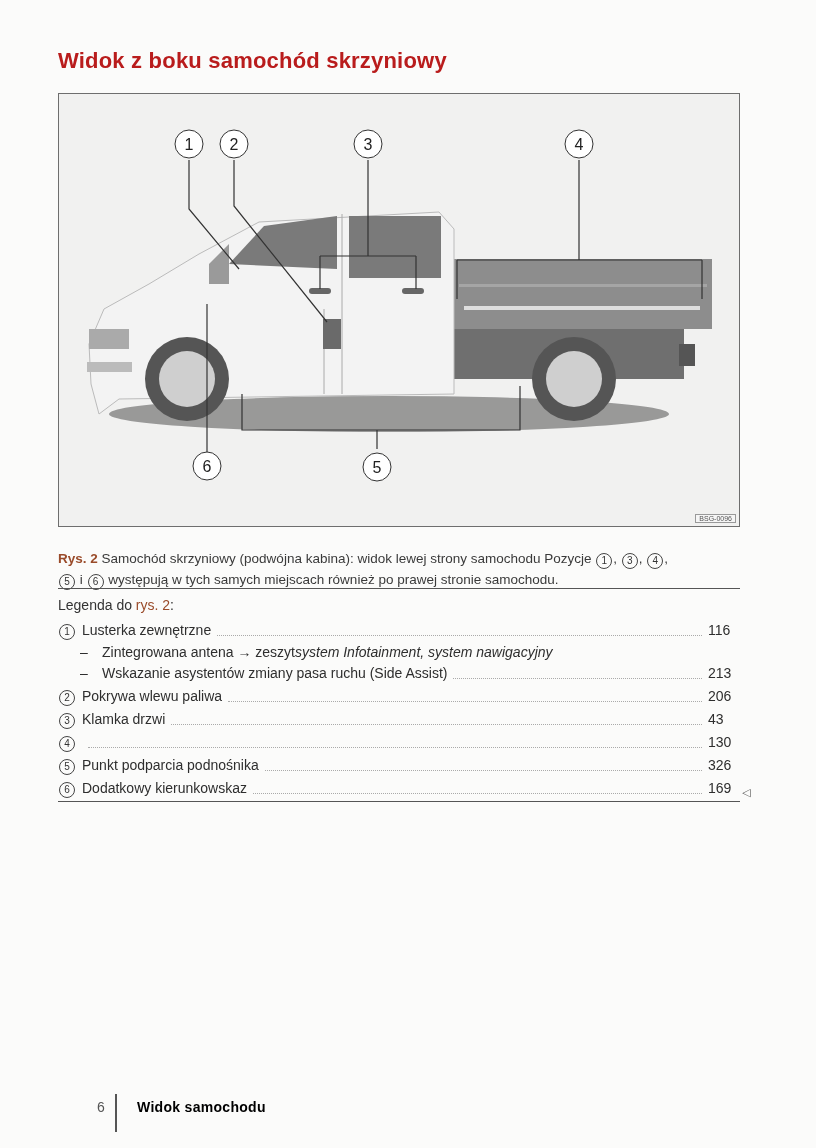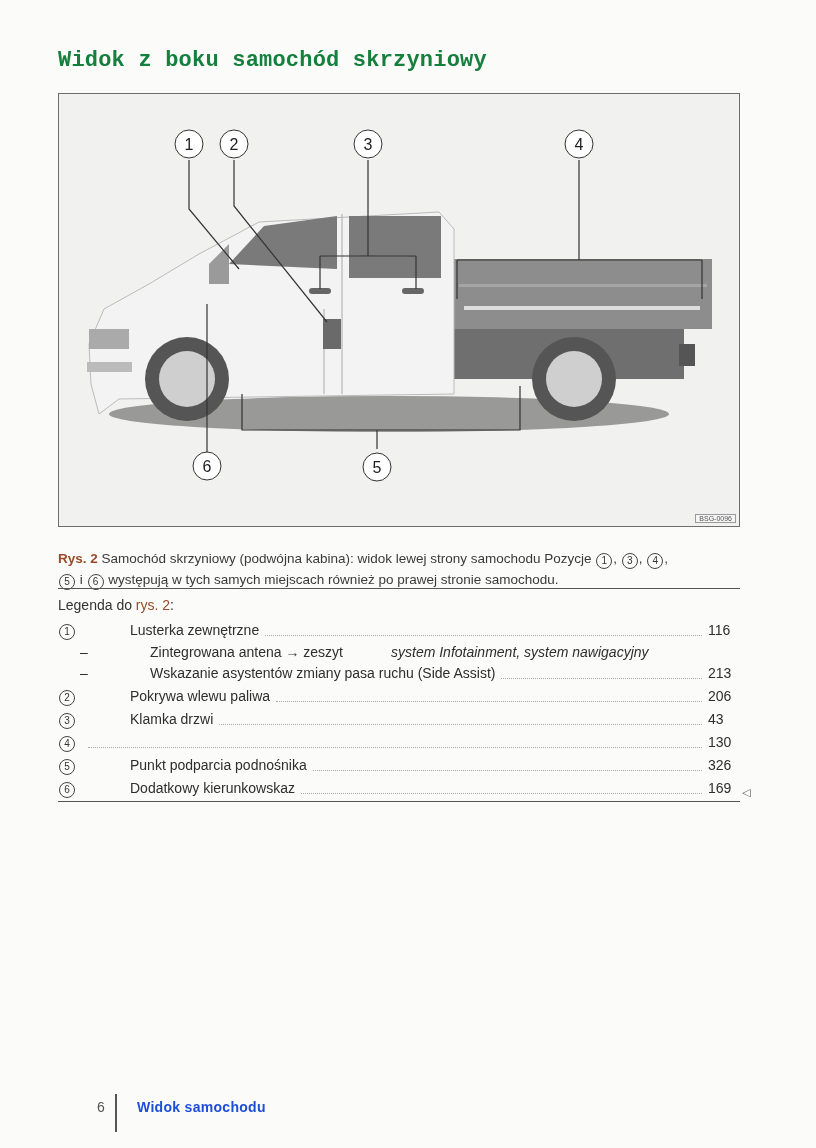--- a/index.html
+++ b/index.html
@@ -1,39 +1,39 @@
 <!DOCTYPE html>
 <html><head>
 <meta charset="utf-8">
 <style>
   html, body { margin:0; padding:0; }
   body { width:816px; height:1148px; background:#fbfbfa; position:relative; overflow:hidden;
          font-family:"Liberation Sans", "DejaVu Sans", sans-serif; color:#2e2e2e; }
-  .title { position:absolute; left:58px; top:48px; font-size:22px; font-weight:bold; color:#15803d; letter-spacing:0.2px;font-family:Liberation Mono, monospace; }
+  .title { position:absolute; left:58px; top:48px; font-size:22px; font-weight:bold; color:#b91c1c; letter-spacing:0.2px; }
   .figure { position:absolute; left:58px; top:93px; width:680px; height:432px; border:1px solid #6e6e6e; background:#f1f1f0; overflow:hidden; }
   .figure svg { position:absolute; left:0; top:0; }
   .fig-code { position:absolute; right:3px; bottom:3px; font-size:7px; color:#555; border:1px solid #999; padding:0 3px; background:#f5f5f5; }
   .caption { position:absolute; left:58px; top:537px; width:690px; font-size:13.5px; line-height:21px; color:#3a3a3a;margin-top:11px; }
   .caption .rys { color:#9a4b2a; font-weight:bold; }
   .circ { display:inline-block; width:14px; height:14px; border:1px solid #444; border-radius:50%; font-size:10px; line-height:14px; text-align:center; vertical-align:-1px; margin:0 1px; color:#333; }
   .rule { position:absolute; left:58px; width:682px; height:0; border-top:1.5px solid #555; }
   .legend-head { position:absolute; left:58px; top:597px; font-size:14px; color:#333; }
   .legend-head .ref { color:#9a4b2a; }
   .row { position:absolute; left:58px; width:682px; height:22px; font-size:14px; display:flex; align-items:center; color:#2e2e2e; }
   .row .num { width:24px; }
-  .row .label { white-space:nowrap;margin-left:48px; }
+  .row .label { white-space:nowrap; }
   .row .dots { flex:1; border-bottom:1px dotted #aaa; margin:0 6px; height:10px; }
   .row .page { width:32px; text-align:left; }
   .row.sub { padding-left:22px; width:660px; }
   .row.sub .dash { width:22px; }
   .row .italic { font-style:italic; }
   .end-mark { position:absolute; left:742px; top:786px; font-size:11px; color:#555; }
   .footer-num { position:absolute; left:97px; top:1099px; font-size:14px; color:#555; }
   .footer-bar { position:absolute; left:115px; top:1094px; width:1.5px; height:38px; background:#555; }
-  .footer-text { position:absolute; left:137px; top:1099px; font-size:14px; color:#1d4ed8; font-weight:bold; letter-spacing:0.3px; }
+  .footer-text { position:absolute; left:137px; top:1099px; font-size:14px; color:#000000; font-weight:bold; letter-spacing:0.3px; }
 </style>
 </head>
 <body>
 
 <div class="title">Widok z boku samochód skrzyniowy</div>
 
 <div class="figure">
   <svg width="680" height="432" viewBox="0 0 680 432">
 
     <ellipse cx="330" cy="320" rx="280" ry="18" fill="#7b7b7b" opacity="0.75"></ellipse>

